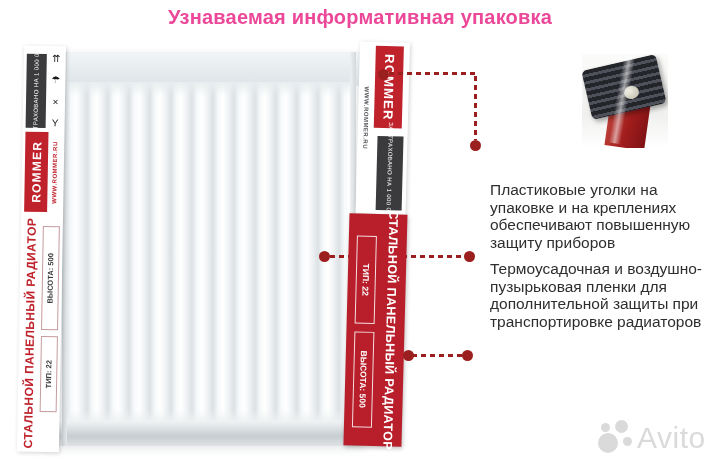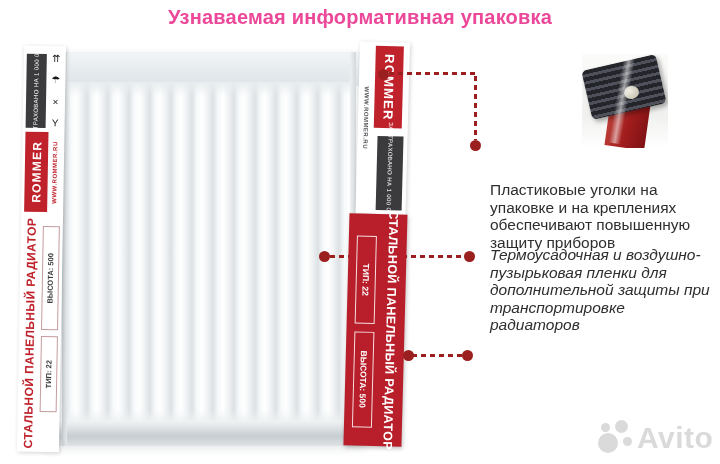--- a/index.html
+++ b/index.html
@@ -88,21 +88,21 @@
   
   .dash-h { position:absolute; height:3px;
             background:repeating-linear-gradient(90deg,#9c1f1f 0 5px,rgba(0,0,0,0) 5px 9px); }
   .dash-v { position:absolute; width:3px;
             background:repeating-linear-gradient(180deg,#9c1f1f 0 5px,rgba(0,0,0,0) 5px 9px); }
   .dot { position:absolute; width:11px; height:11px; border-radius:50%;
          background:#9c1f1f; z-index:15; }
   .line-z4 { z-index:4; } .line-z9 { z-index:9; }
   .note { position:absolute; left:490px; width:228px; font-size:15.5px; line-height:17.5px;
           color:#2e2e2e; z-index:3; }
-  .note1 { top:158px;margin-top:23px; } .note2 { top:246px;font-style:italic; } .note3 { top:345px; }
+  .note1 { top:158px;margin-top:23px; } .note2 { top:260px; } .note3 { top:345px; }
 
   
   .photo { position:absolute; left:582px; top:54px; width:86px; height:94px; z-index:6;
            background:linear-gradient(180deg,#fbfbfa,#f0f0ee 65%,#ffffff); overflow:hidden; }
   .photo-red { position:absolute; left:26px; top:40px; width:40px; height:54px;
                background:linear-gradient(100deg,#c4473f,#a01c1c 55%,#7d1114);
                transform:rotate(8deg); }
   .photo-cap { position:absolute; left:4px; top:8px; width:76px; height:50px;
                transform:rotate(-13deg); border-radius:5px;
                background:repeating-linear-gradient(180deg,#23252b 0 4px,#4e515a 4px 7px);
@@ -116,21 +116,21 @@
 
   
   .avito { position:absolute; left:598px; top:420px; display:flex; align-items:center;
            gap:5px; z-index:2; }
   .avito-logo { position:relative; width:34px; height:36px; }
   .avito-logo i { position:absolute; border-radius:50%; background:#dadada; }
   .av-c1 { left:0;  top:13px; width:20px; height:20px; }
   .av-c2 { left:3px;  top:3px;  width:9px;  height:9px; }
   .av-c3 { left:17px; top:0;    width:13px; height:13px; }
   .av-c4 { left:25px; top:17px; width:9px;  height:9px; }
-  .avito-text { font-size:30px; font-weight:700; color:#dadada; letter-spacing:.5px; }
+  .avito-text { font-size:30px; font-weight:400; color:#dadada; letter-spacing:.5px; }
 </style>
 </head>
 <body>
 
 <div class="stage">
 
   <div class="title">Узнаваемая информативная упаковка</div>
 
   <div class="radiator">
     <div class="rad-top"></div>

